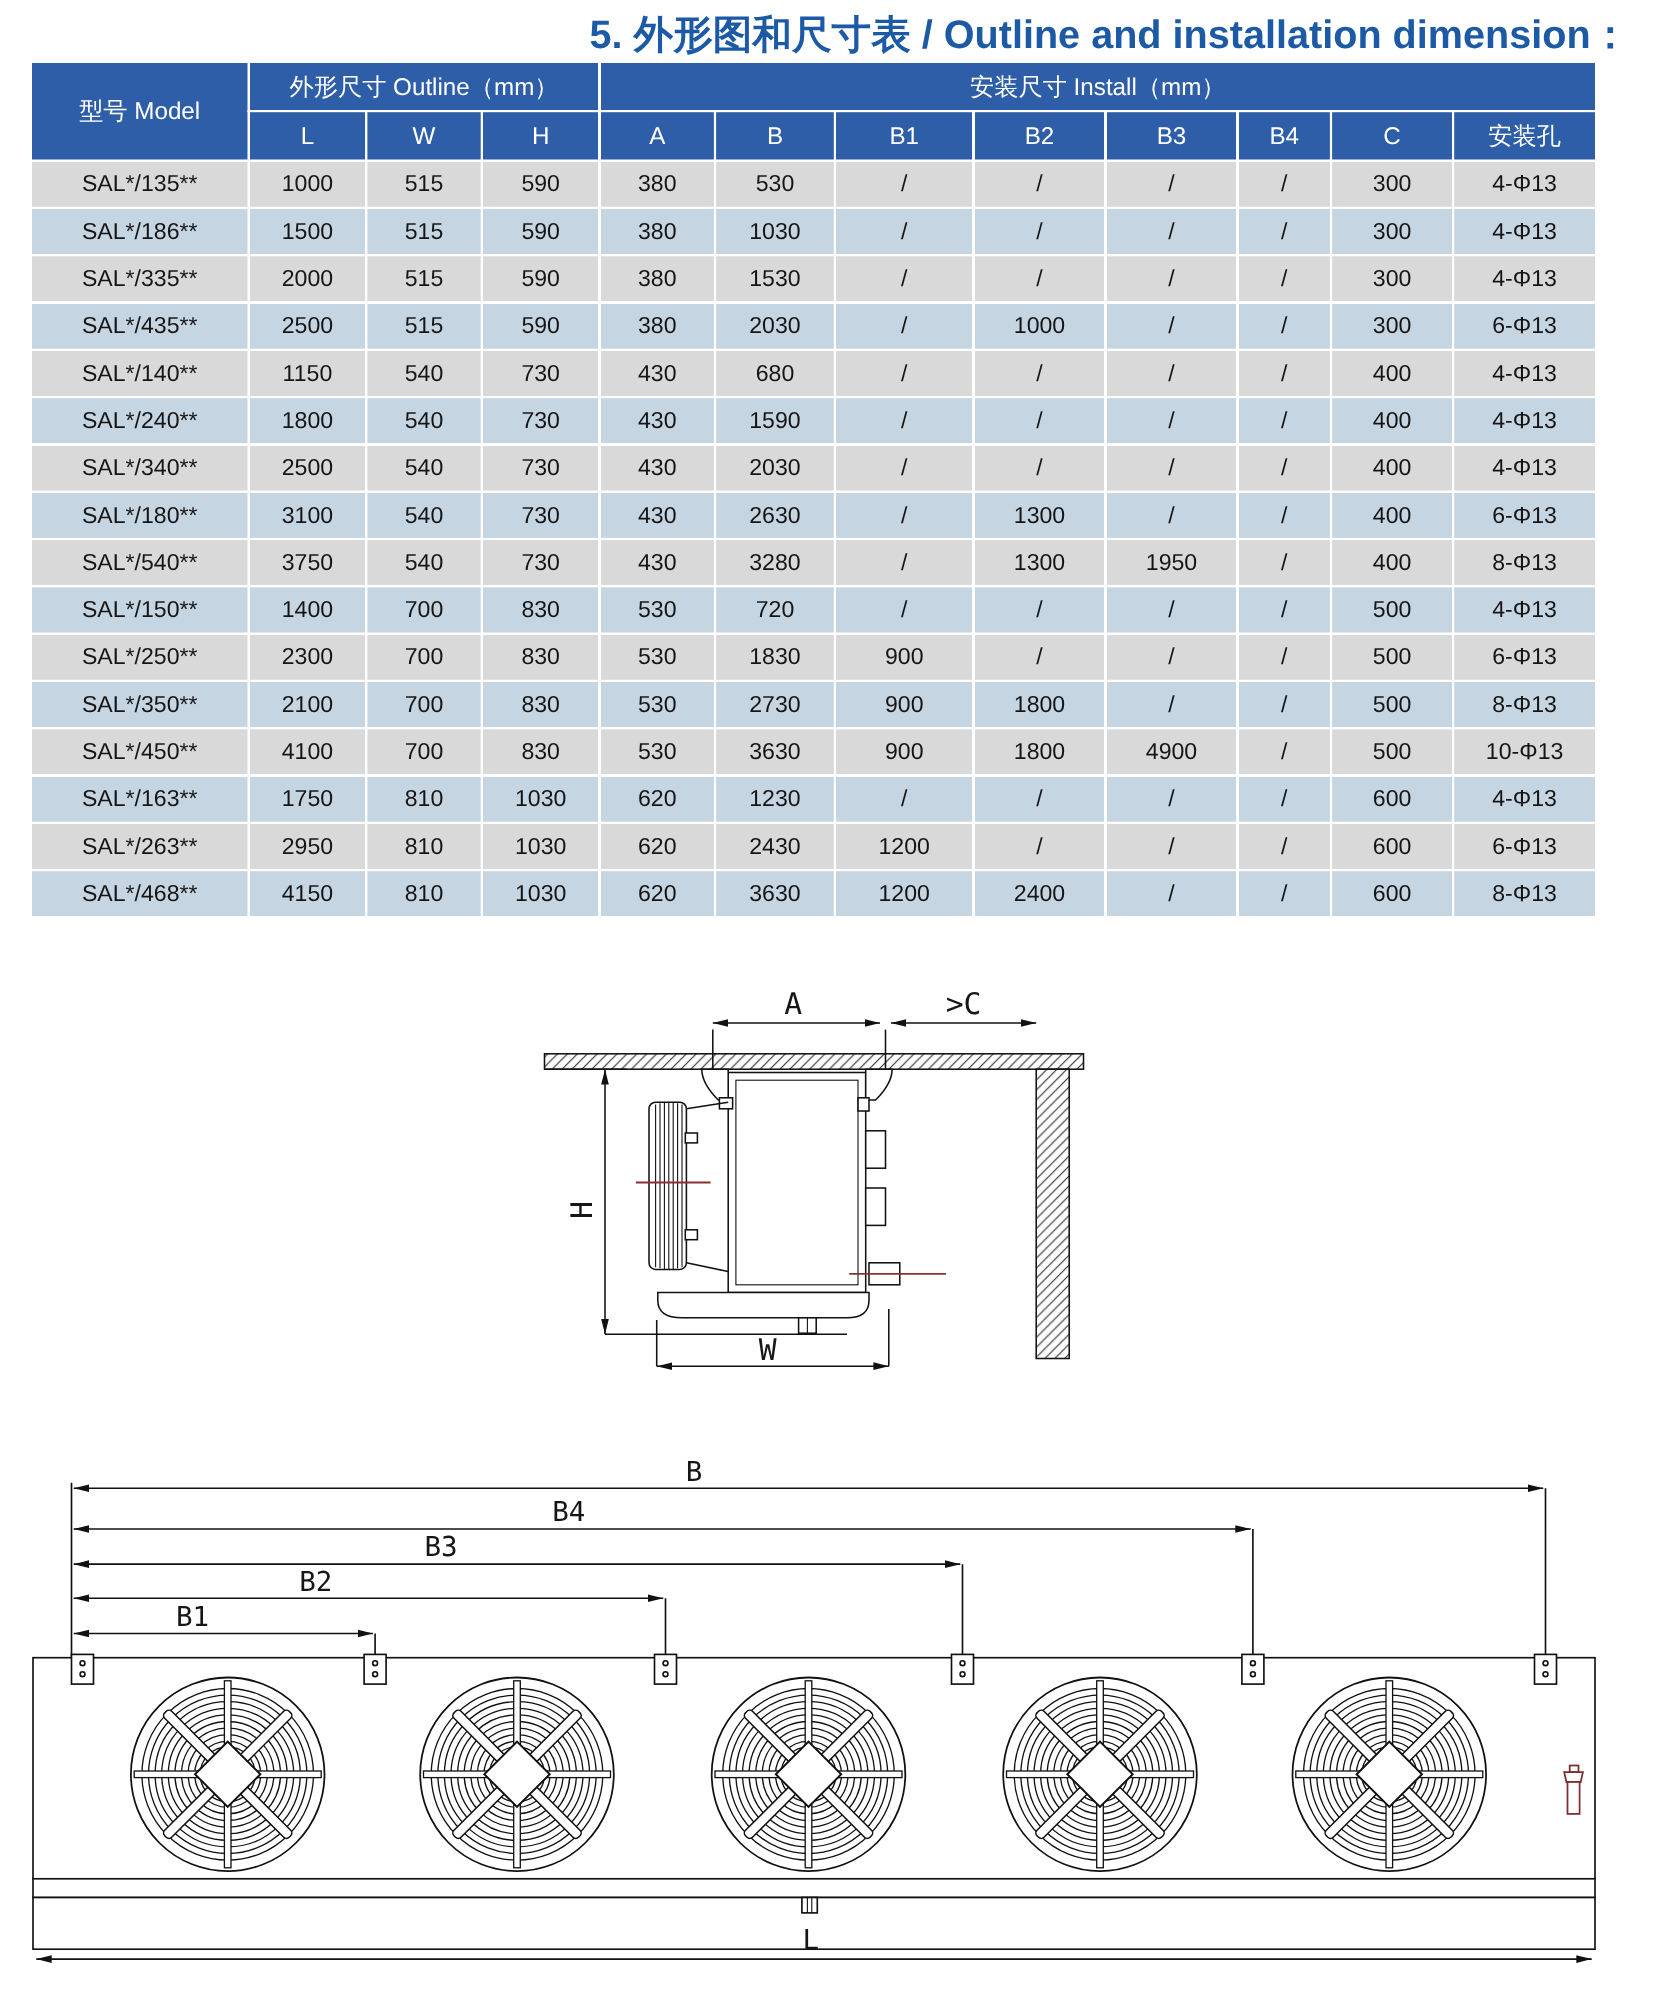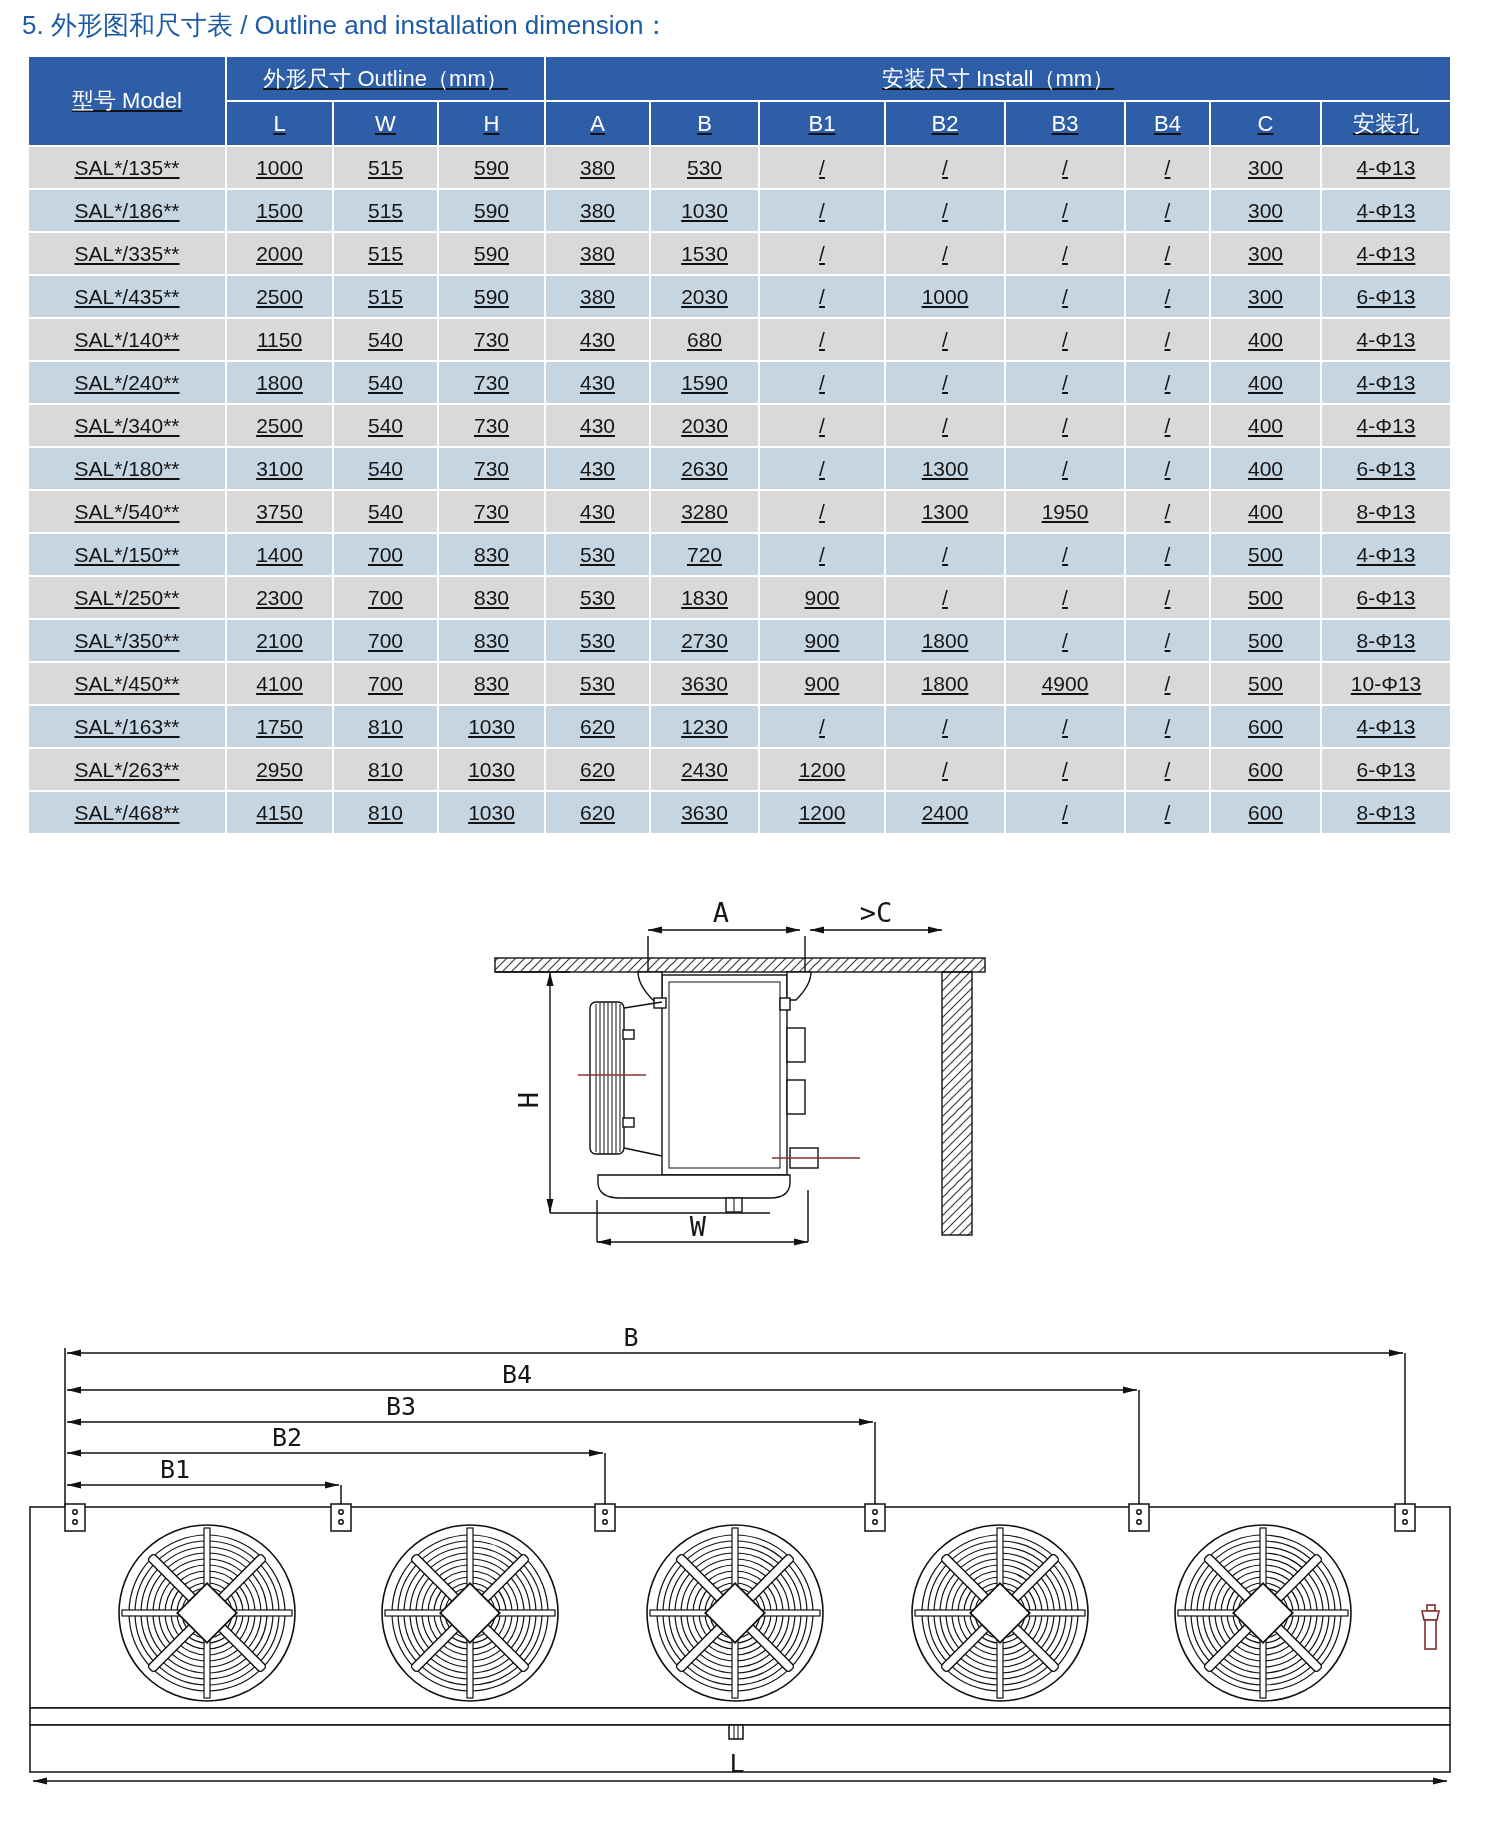--- a/index.html
+++ b/index.html
@@ -10,26 +10,26 @@
     --centerline-red:#8a3030;
     --ink:#111111;
   }
   html,body{margin:0;padding:0;}
   body{
     width:1507px;height:1832px;position:relative;background:#ffffff;
     font-family:"Liberation Sans",sans-serif;color:#111;overflow:hidden;
   }
   .title{
     position:absolute;left:22px;top:8px;width:1460px;
-    font-size:26px;font-weight:normal;color:var(--accent-blue);
-    letter-spacing:0px;white-space:nowrap;
+    font-size:36px;font-weight:bold;color:var(--accent-blue);
+    letter-spacing:0px;white-space:nowrap;text-align:right;
   }
   table.dim{
     position:absolute;left:27px;top:55px;width:1423px;
-    border-collapse:collapse;table-layout:fixed;text-decoration:underline;
+    border-collapse:collapse;table-layout:fixed;
   }
   table.dim th,table.dim td{
     border:2px solid #ffffff;padding:0;text-align:center;vertical-align:middle;
     overflow:hidden;white-space:nowrap;
   }
   table.dim thead th{
     background:var(--header-bg);color:#ffffff;font-weight:500;font-size:22px;height:43px;
   }
   table.dim tbody td{
     font-size:21px;color:#151515;height:41px;font-weight:500;

